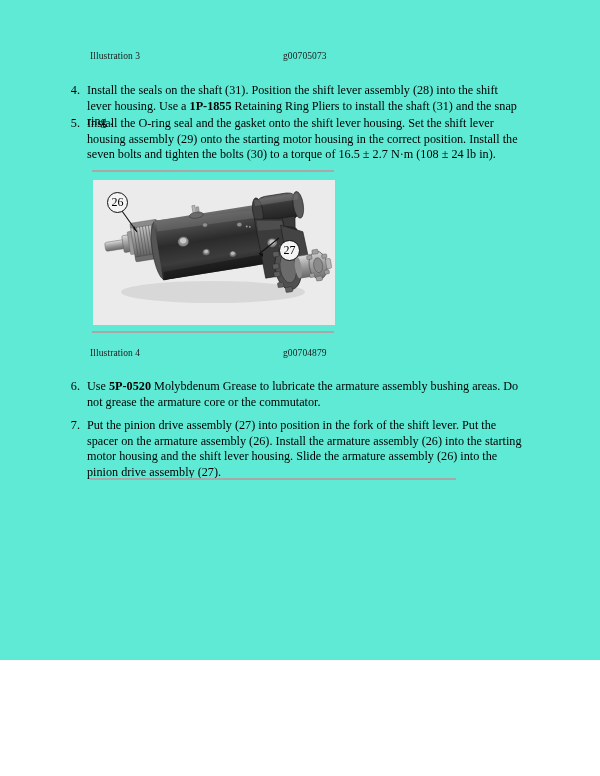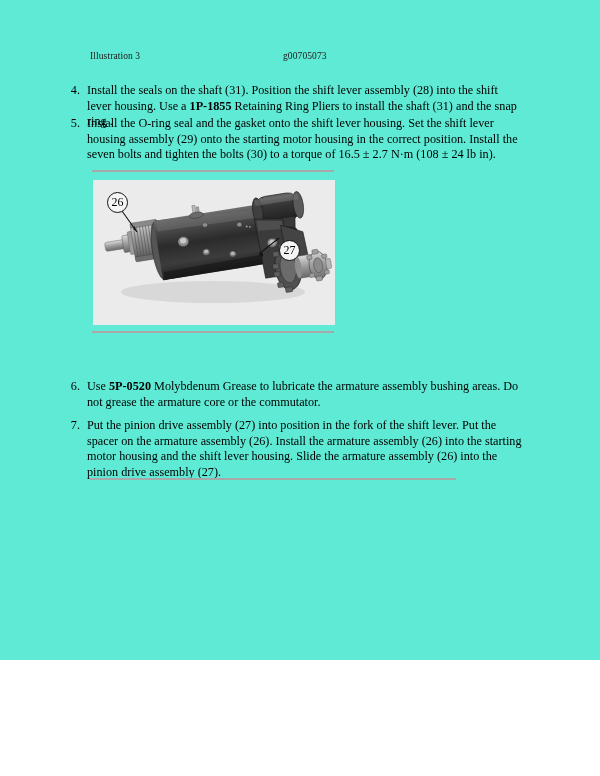--- a/index.html
+++ b/index.html
@@ -282,20 +282,23 @@
       <polygon points="166,74 170,73 170,77" fill="#111"></polygon>
     </svg>
 
     <div class="callout" style="left:186px; top:60px;">
       <span>27</span>
     </div>
   </div>
 
   <div class="rule thick" style="left:92px; top:331px; width:242px;"></div>
 
+  <div class="caption-row" style="top:348px;">
+    <span class="cap-label">Illustration 4</span><span class="cap-code">g00704879</span>
+  </div>
 
   <div class="step" style="left:62px; top:379px; width:462px;">
     <div class="num">6.</div>
     <div class="body"><span>Use </span><b>5P-0520</b><span> Molybdenum Grease to lubricate the armature assembly bushing areas. Do not grease the armature core or the commutator.</span></div>
   </div>
 
   <div class="step" style="left:62px; top:418px; width:462px;">
     <div class="num">7.</div>
     <div class="body"><span>Put the pinion drive assembly (27) into position in the fork of the shift lever. Put the spacer on the armature assembly (26). Install the armature assembly (26) into the starting motor housing and the shift lever housing. Slide the armature assembly (26) into the pinion drive assembly (27).</span></div>
   </div>

